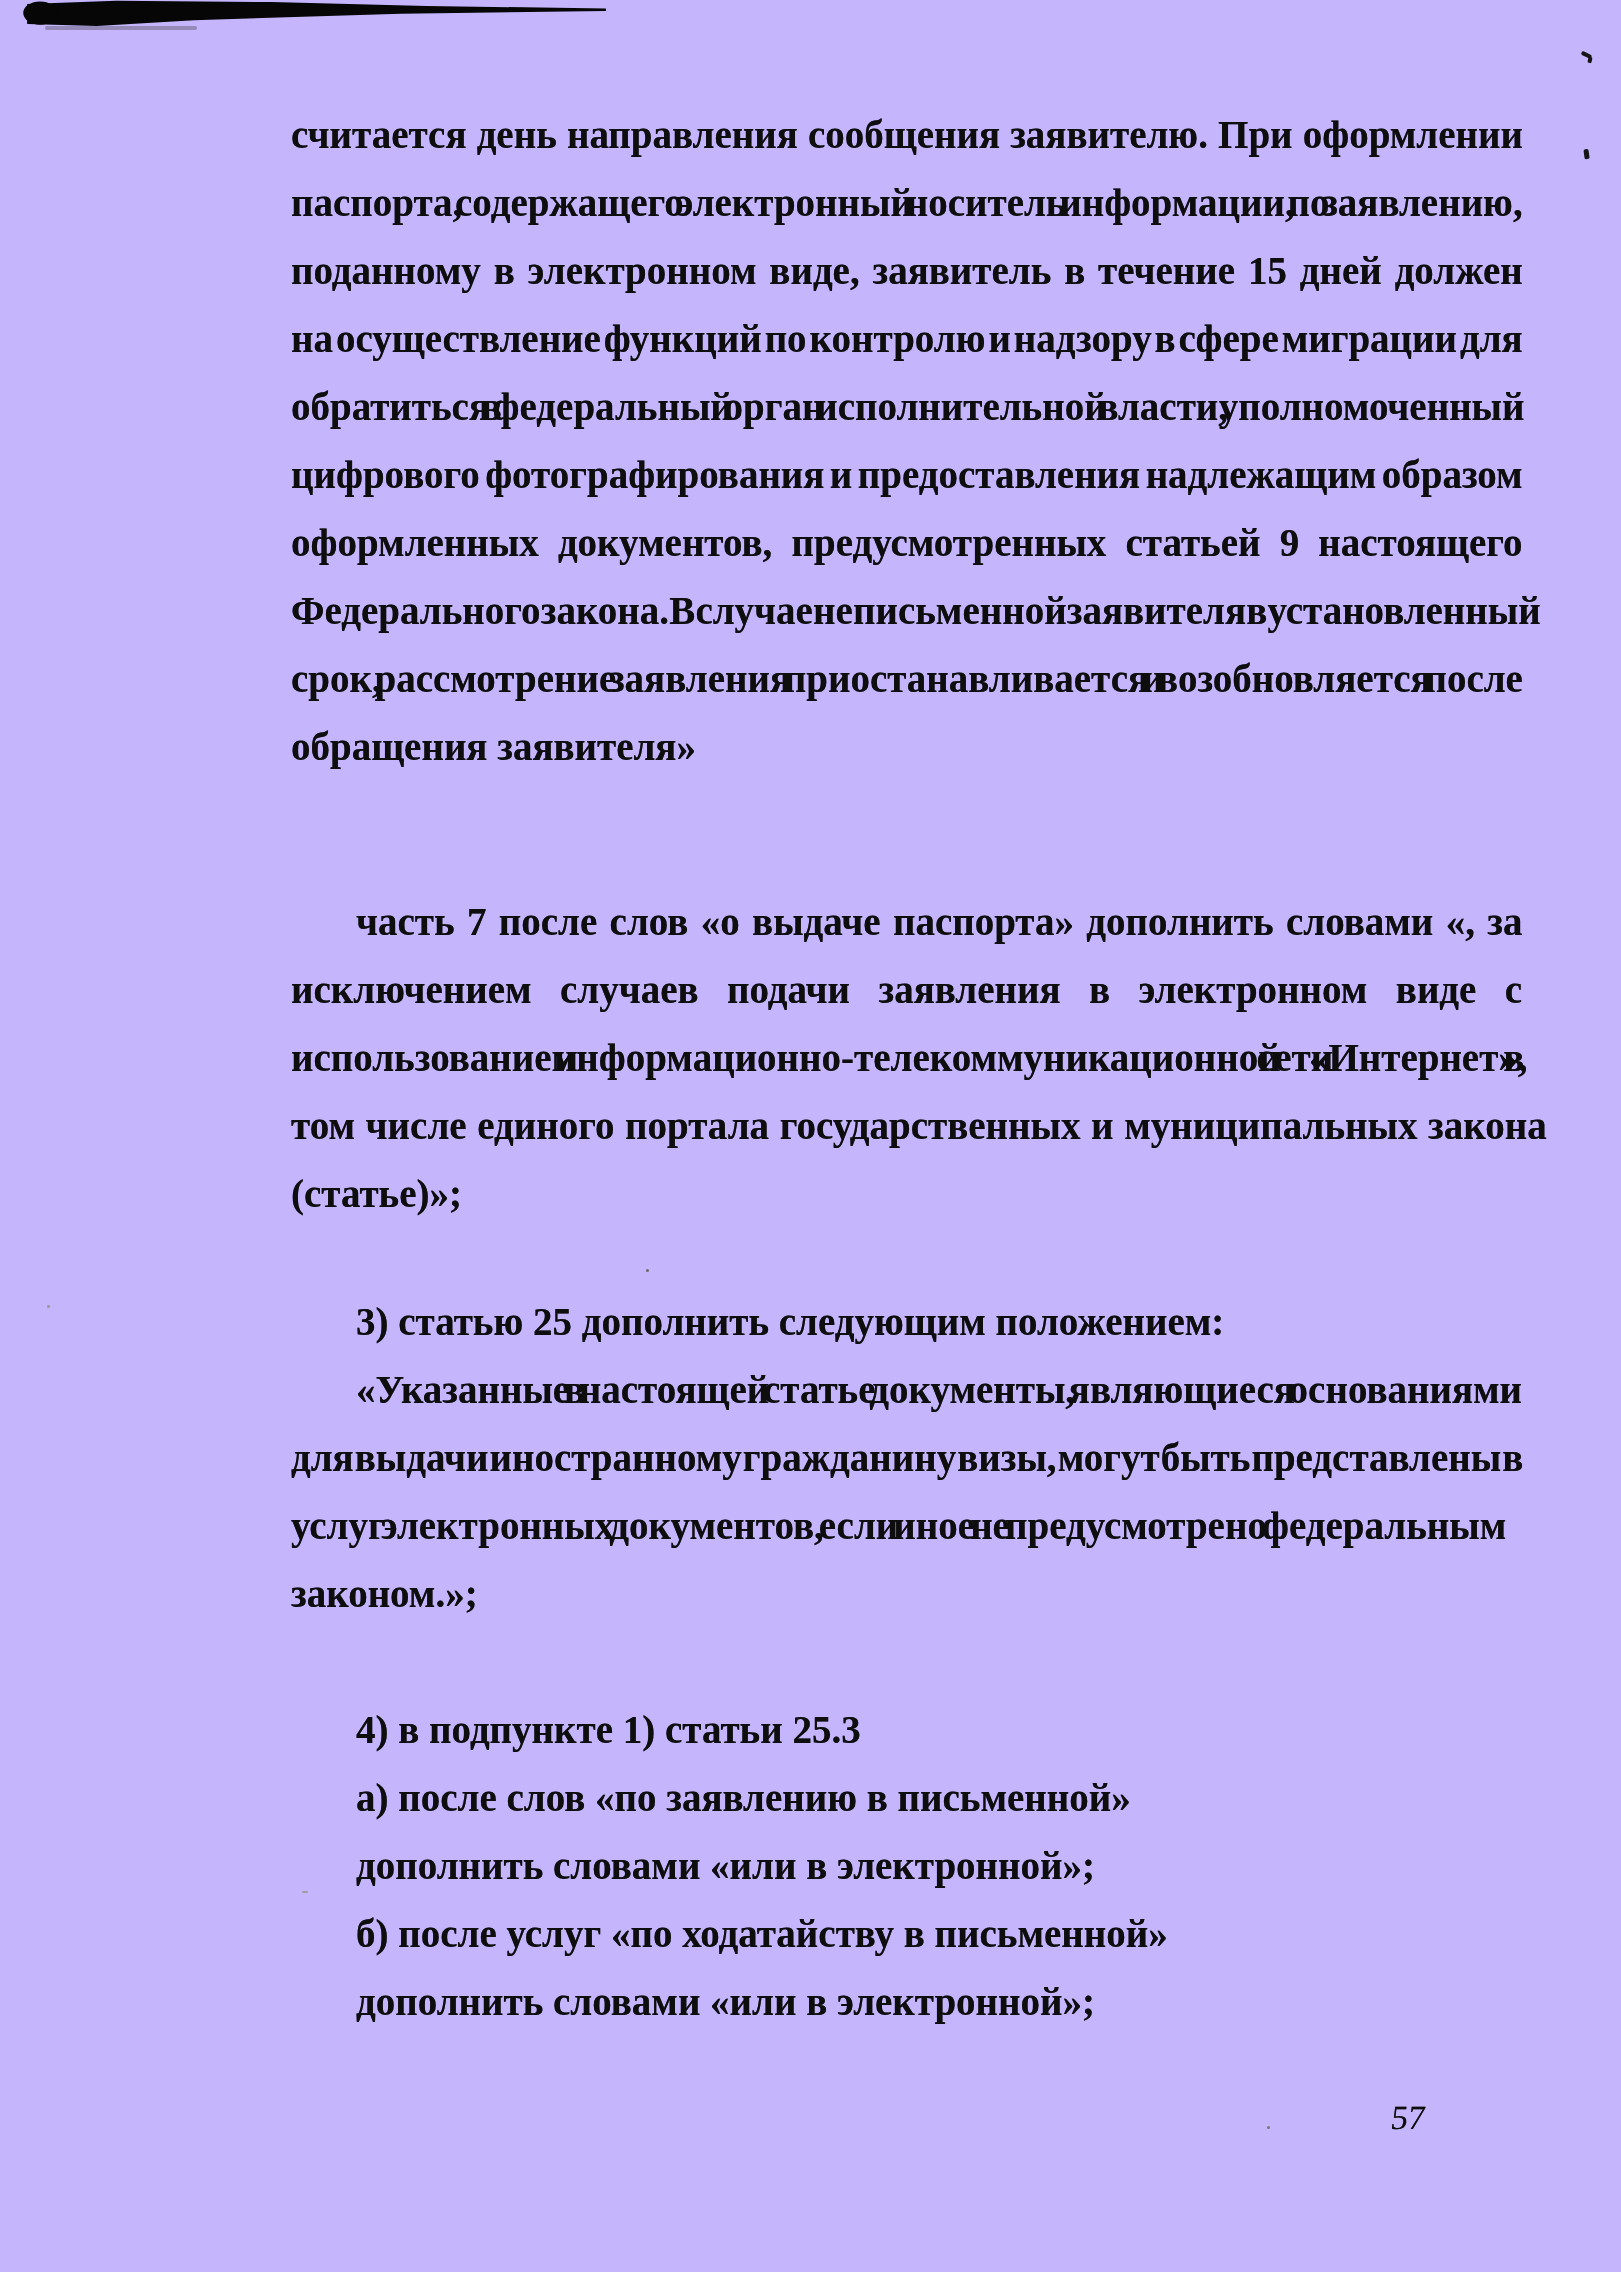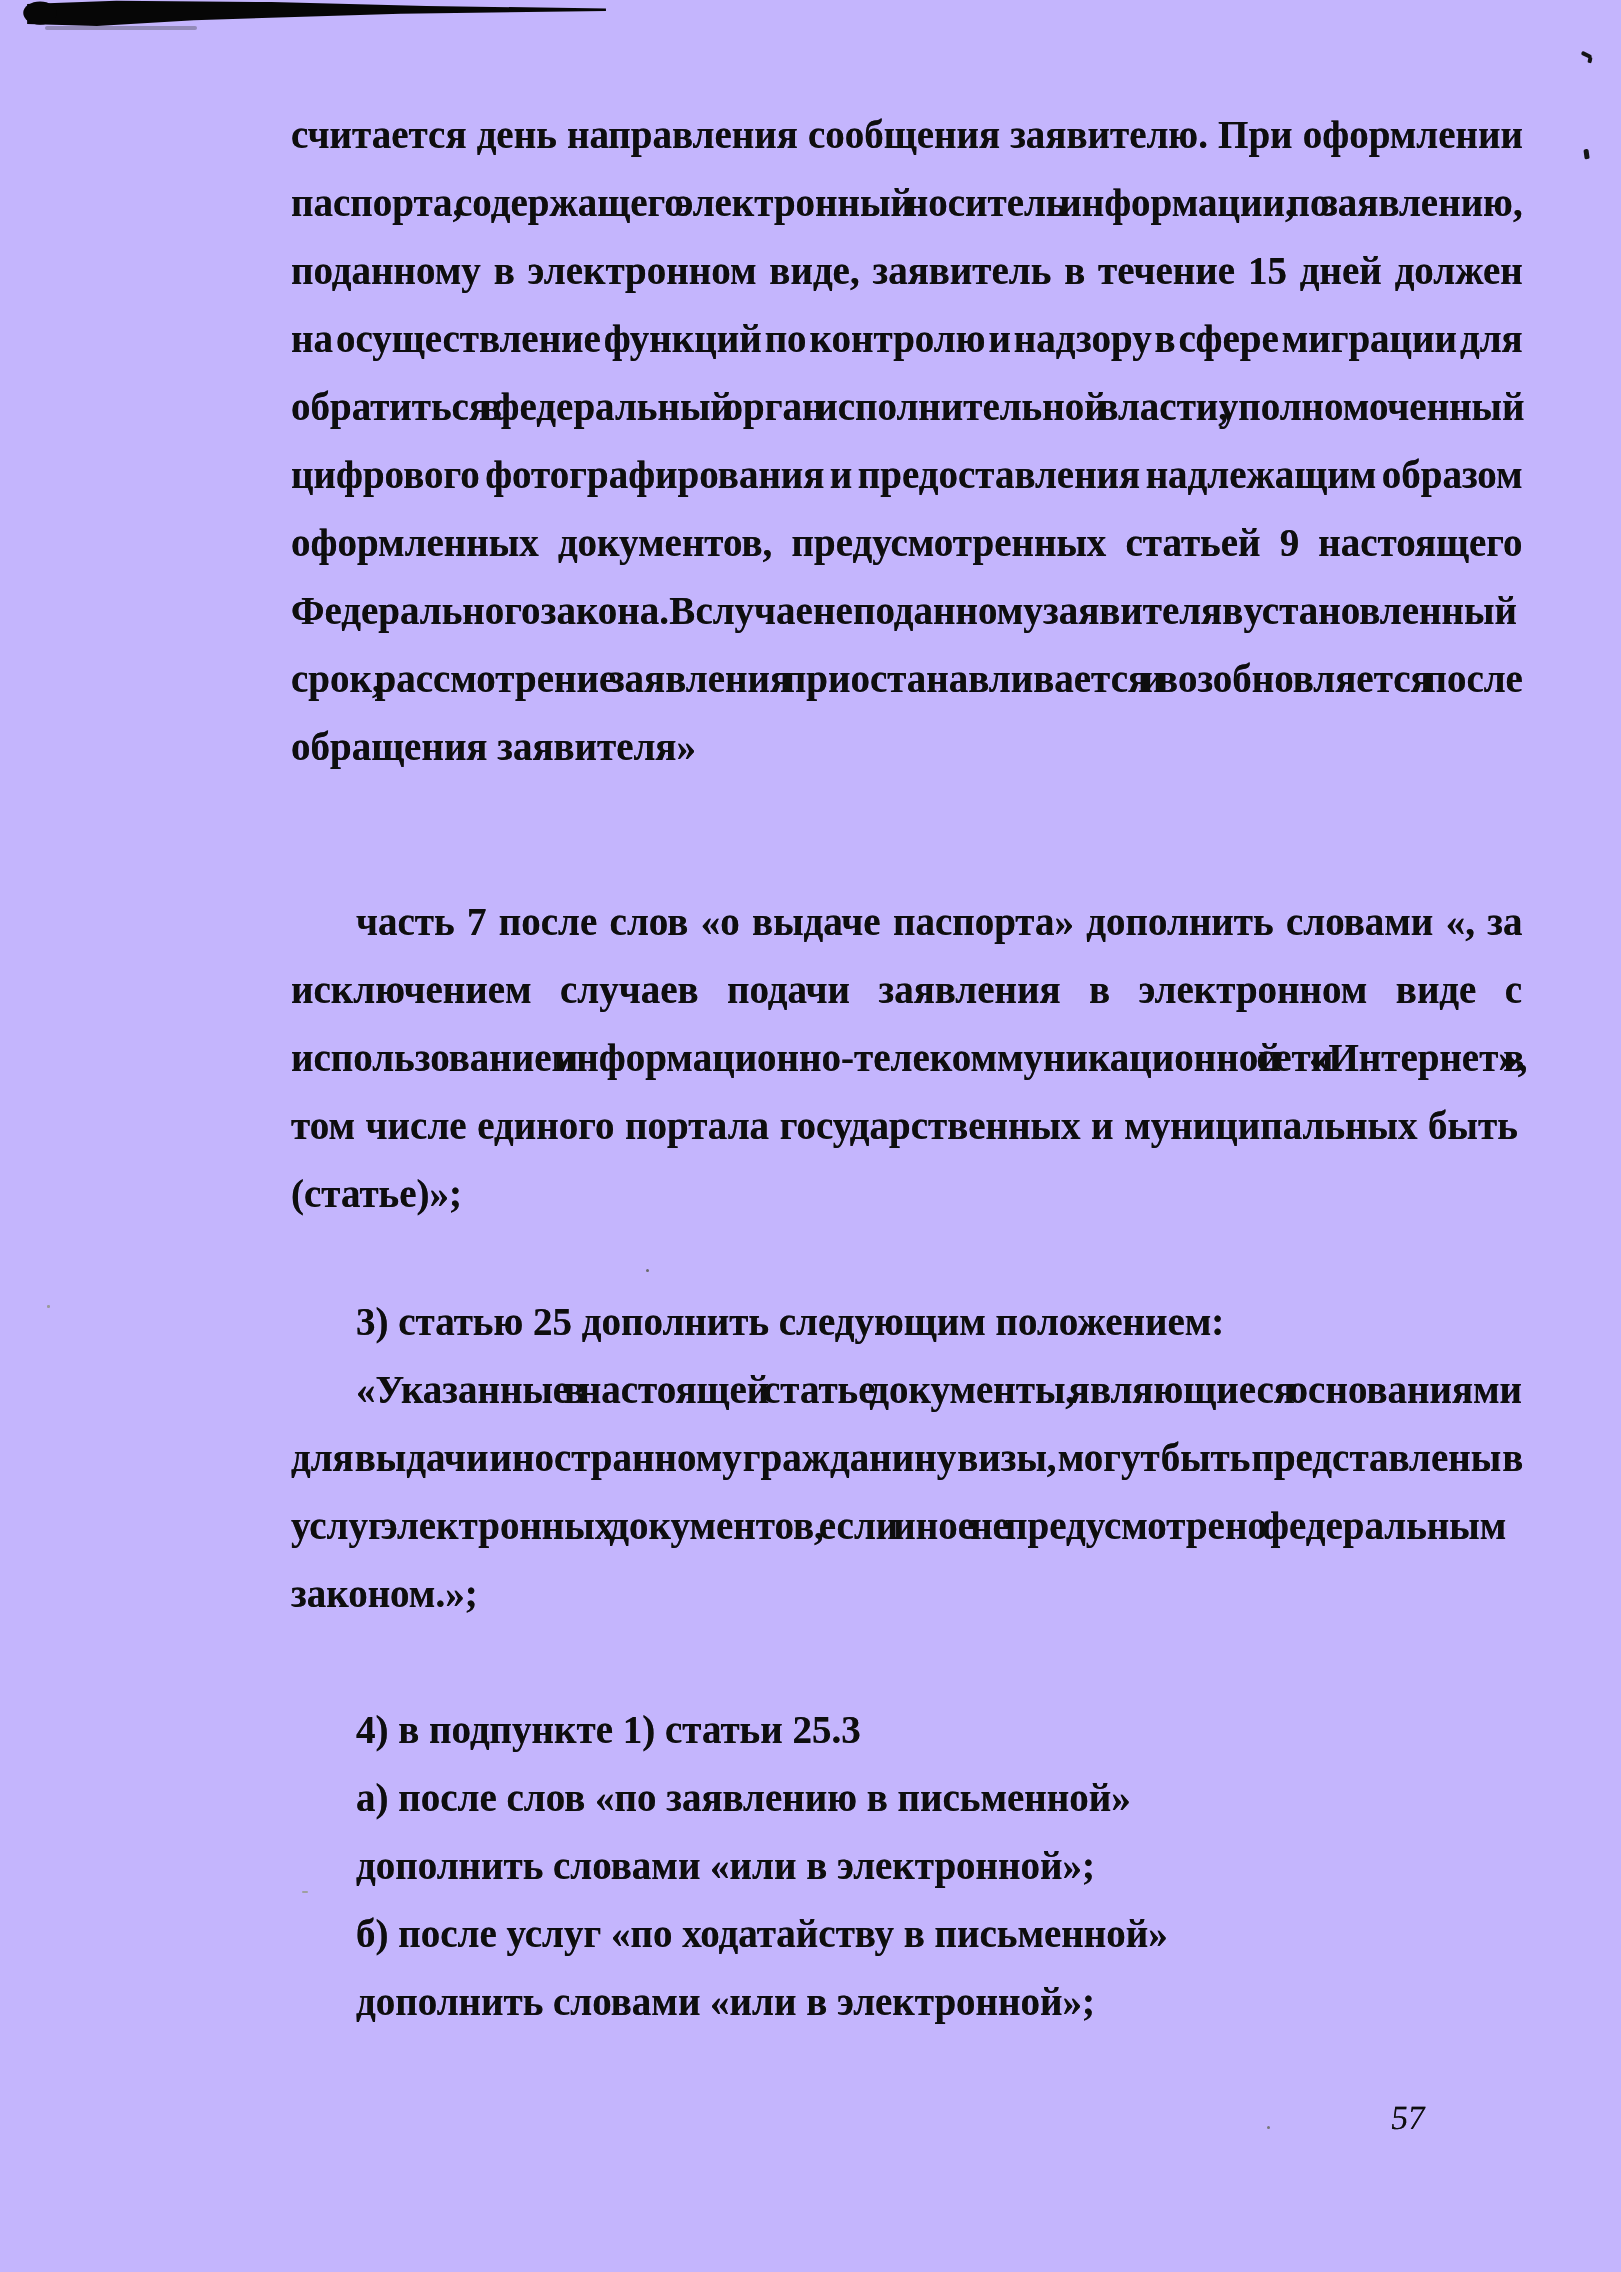--- a/index.html
+++ b/index.html
@@ -69,29 +69,29 @@
   <span class="speck sp5"></span>
 
   <div class="para p1">
       <div class="line"><span style="word-spacing: 0.4px;">считается день направления сообщения заявителю. При оформлении</span></div>
       <div class="line"><span style="word-spacing: -17px;">паспорта, содержащего электронный носитель информации, по заявлению,</span></div>
       <div class="line"><span style="word-spacing: 3.1px;">поданному в электронном виде, заявитель в течение 15 дней должен</span></div>
       <div class="line"><span style="word-spacing: -6.8px;">на осуществление функций по контролю и надзору в сфере миграции для</span></div>
       <div class="line"><span style="word-spacing: -19px;">обратиться в федеральный орган исполнительной власти, уполномоченный</span></div>
       <div class="line"><span style="word-spacing: -4.3px;">цифрового фотографирования и предоставления надлежащим образом</span></div>
       <div class="line"><span style="word-spacing: 9.4px;">оформленных документов, предусмотренных статьей 9 настоящего</span></div>
-      <div class="line"><span style="word-spacing: -9.6px;">Федерального закона. В случае не поданному заявителя в установленный</span></div>
+      <div class="line"><span style="word-spacing: -9.6px;">Федерального закона. В случае не письменной заявителя в установленный</span></div>
       <div class="line"><span style="word-spacing: -17px;">срок, рассмотрение заявления приостанавливается и возобновляется после</span></div>
       <div class="line"><span>обращения заявителя»</span></div>
     </div>
   <div class="para p2">
       <div class="line indent"><span style="word-spacing: 2.6px;">часть 7 после слов «о выдаче паспорта» дополнить словами «, за</span></div>
       <div class="line"><span style="word-spacing: 18.7px;">исключением случаев подачи заявления в электронном виде с</span></div>
       <div class="line"><span style="word-spacing: -34px;">использованием информационно-телекоммуникационной сети «Интернет», в</span></div>
-      <div class="line"><span style="word-spacing: 0.9px;">том числе единого портала государственных и муниципальных быть</span></div>
+      <div class="line"><span style="word-spacing: 0.9px;">том числе единого портала государственных и муниципальных закона</span></div>
       <div class="line"><span>(статье)»;</span></div>
     </div>
   <div class="para p3">
       <div class="line indent"><span>3) статью 25 дополнить следующим положением:</span></div>
       <div class="line indent"><span style="word-spacing: -16px;">«Указанные в настоящей статье документы, являющиеся основаниями</span></div>
       <div class="line"><span style="word-spacing: -8.7px;">для выдачи иностранному гражданину визы, могут быть представлены в</span></div>
       <div class="line"><span style="word-spacing: -14.7px;">услуг электронных документов, если иное не предусмотрено федеральным</span></div>
       <div class="line"><span>законом.»;</span></div>
     </div>
   <div class="para p4">

